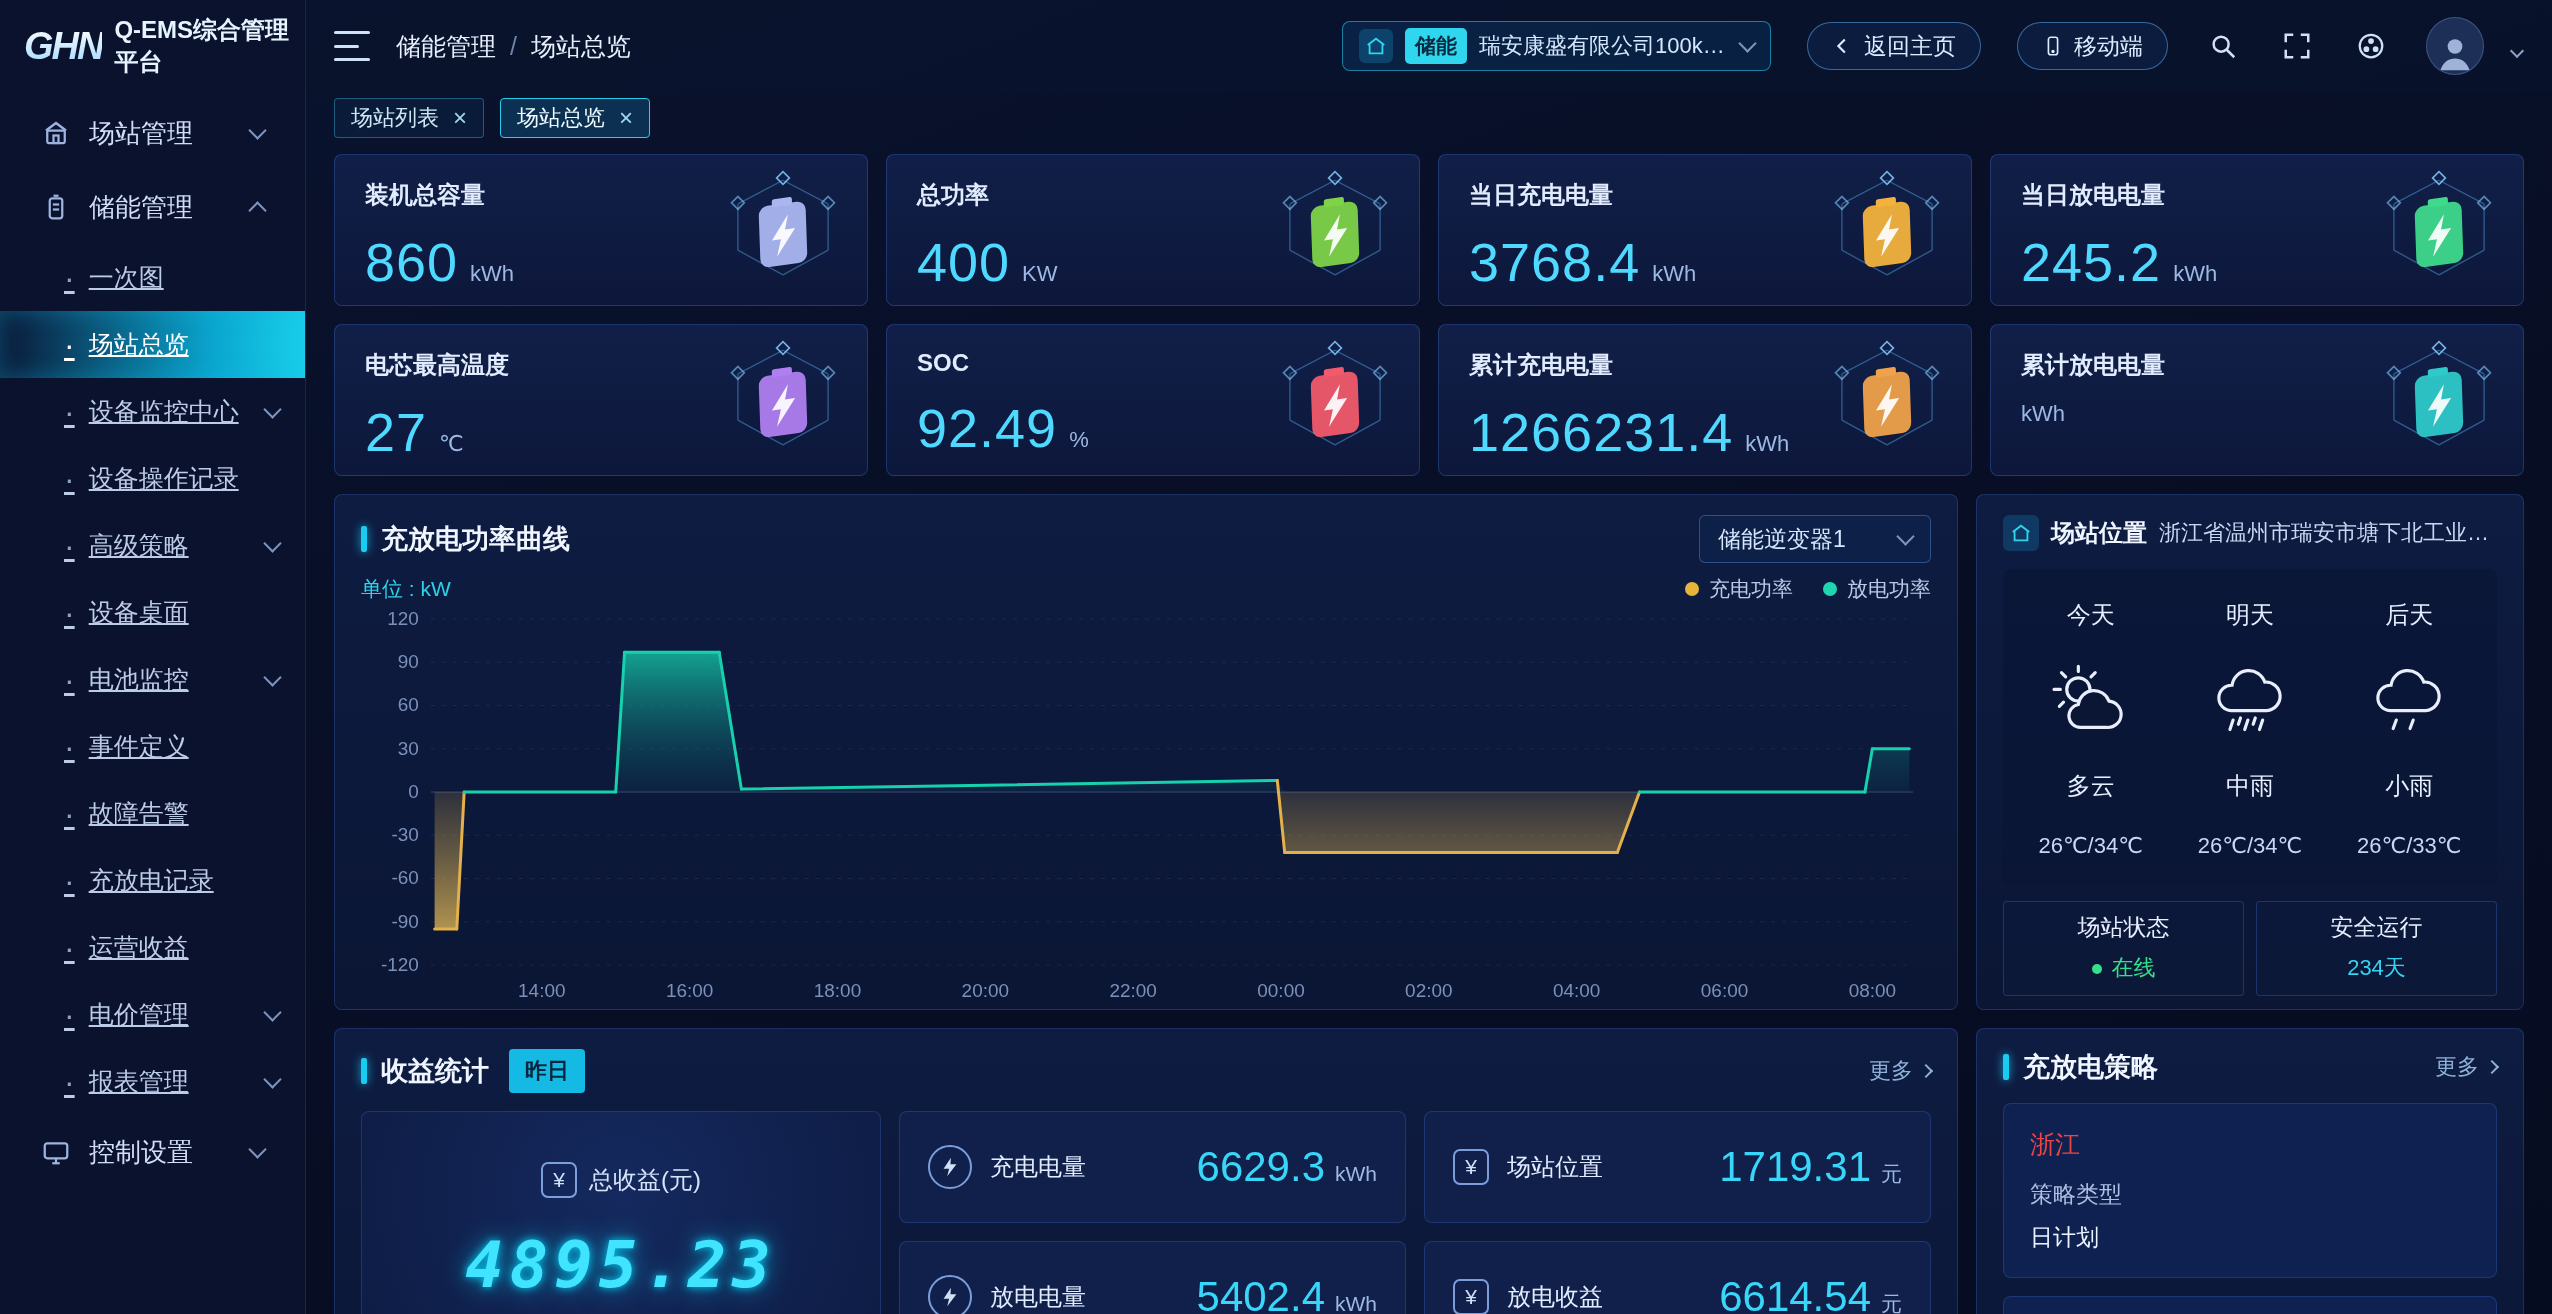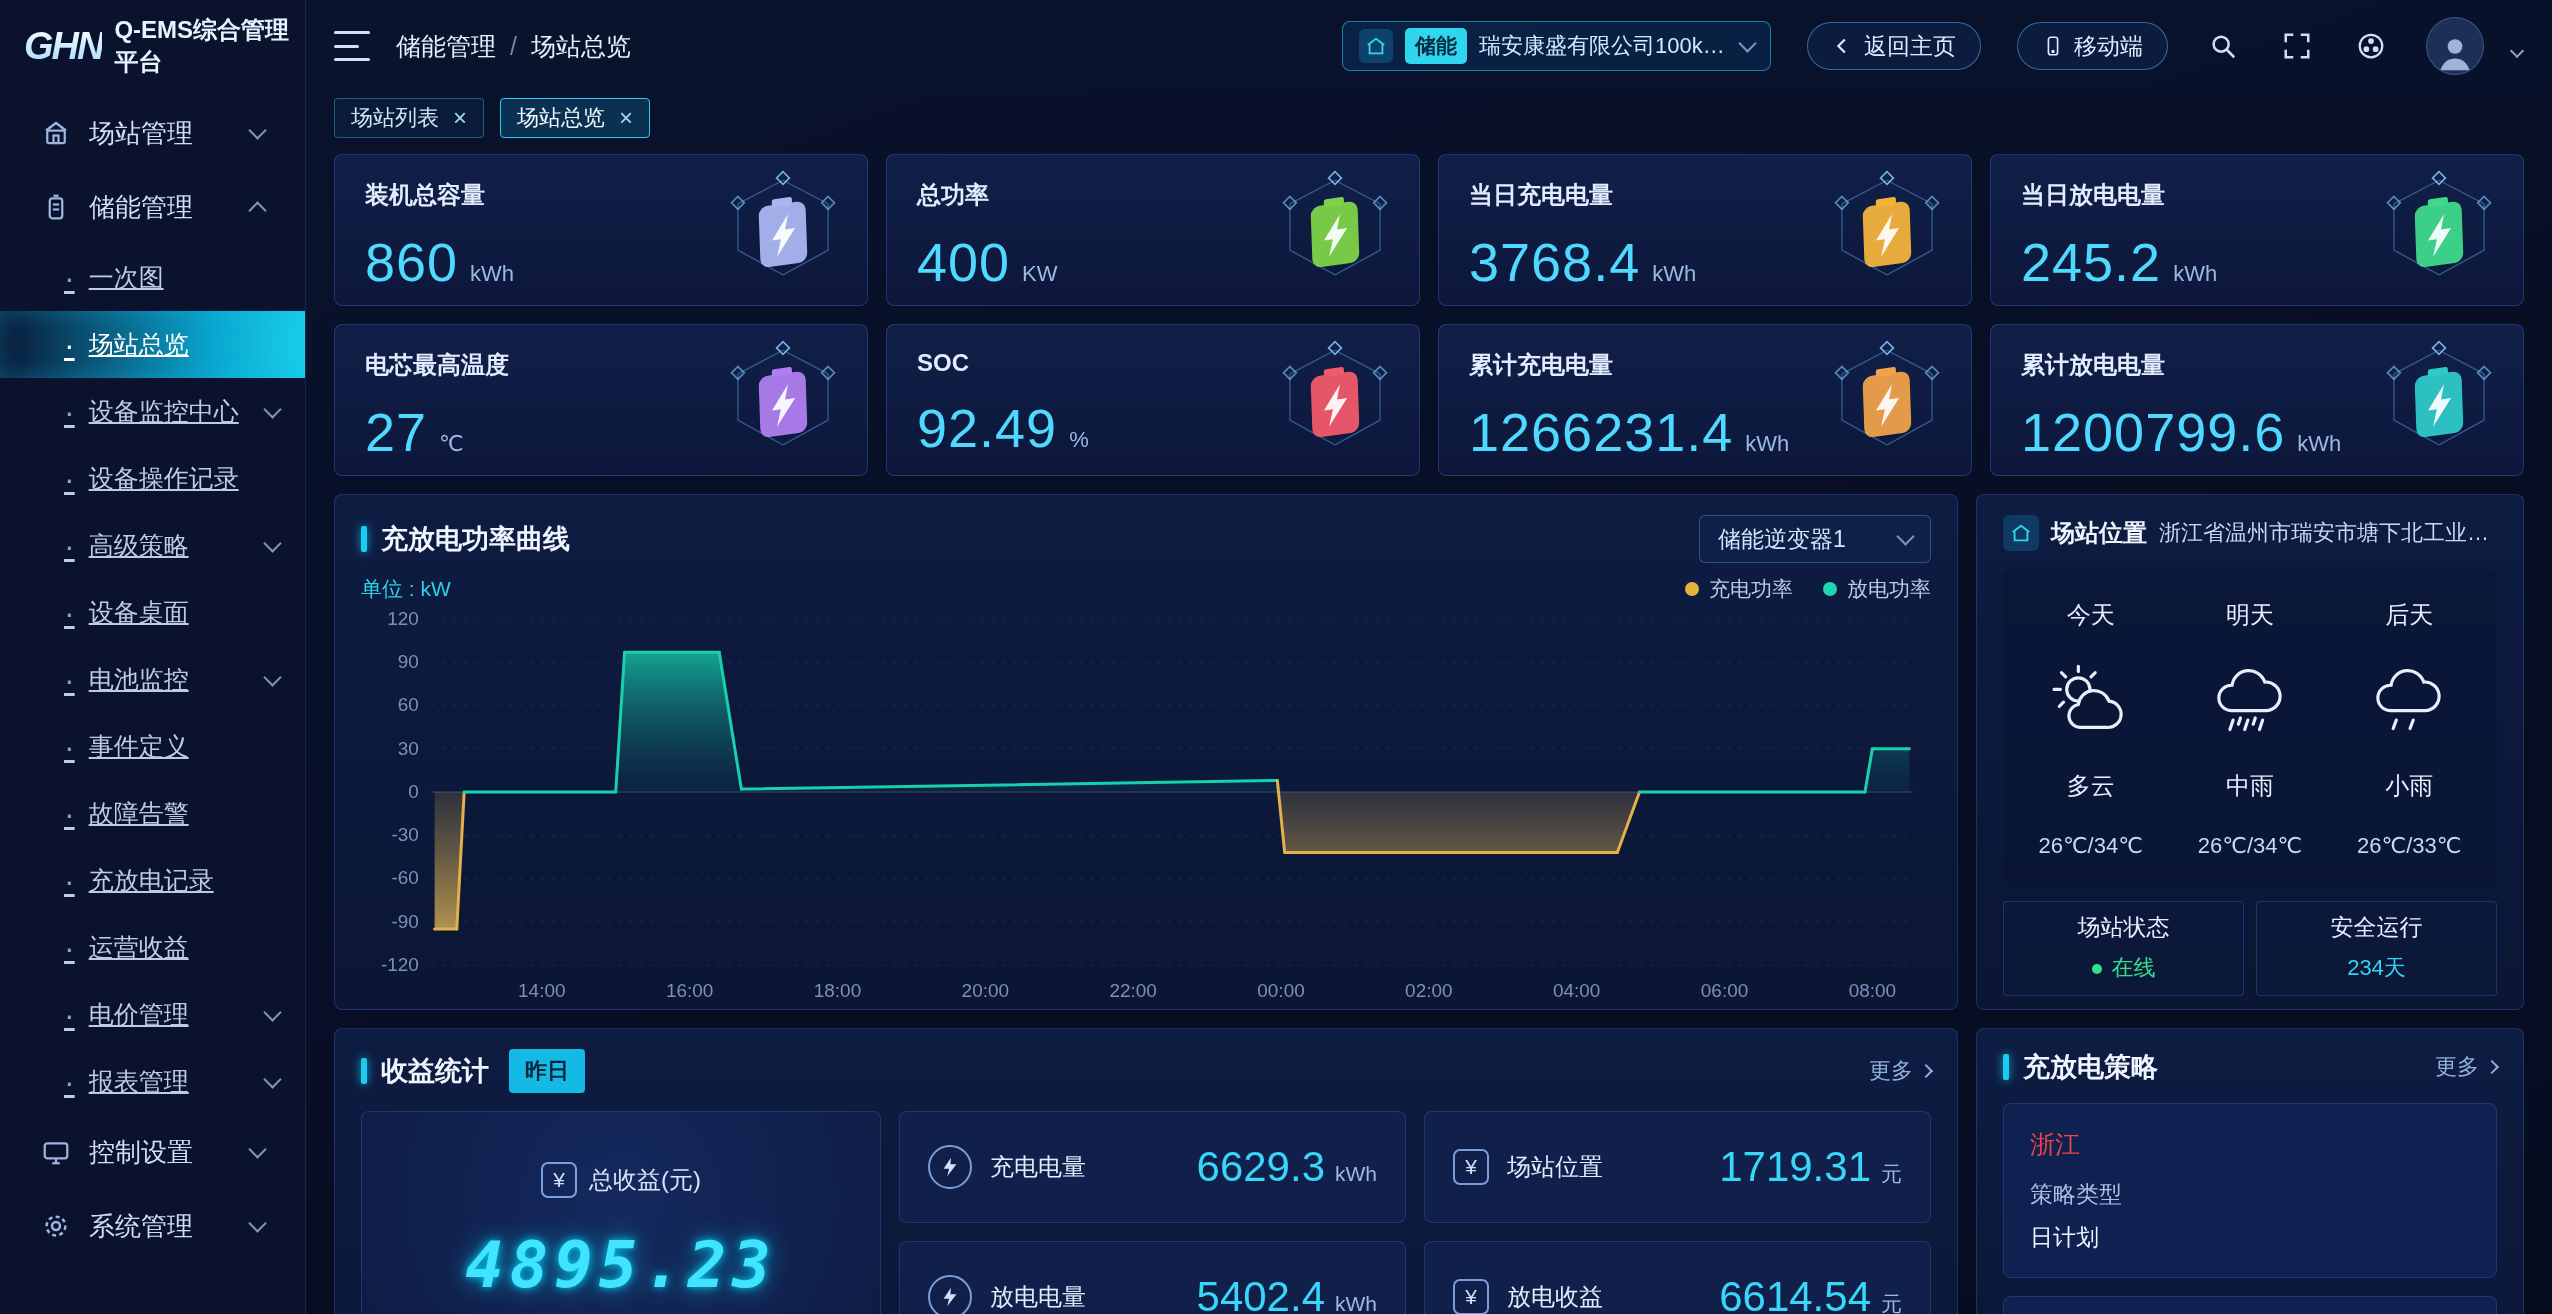--- a/index.html
+++ b/index.html
@@ -207,30 +207,20 @@
         <span class="m-ico">
           <svg viewBox="0 0 24 24" fill="none" stroke="currentColor" stroke-width="1.8">
               <rect x="3" y="5" width="18" height="12" rx="2"></rect>
               <line x1="9" y1="21" x2="15" y2="21"></line>
               <line x1="12" y1="17" x2="12" y2="21"></line>
             </svg>
         </span>
         <span class="m-label">控制设置</span>
         <span class="chev"></span>
       </div>
-      <div class="m-item">
-        <span class="m-ico">
-          <svg viewBox="0 0 24 24" fill="none" stroke="currentColor" stroke-width="2">
-              <circle cx="12" cy="12" r="7.5" stroke-dasharray="3.2 2.6"></circle>
-              <circle cx="12" cy="12" r="3.2"></circle>
-            </svg>
-        </span>
-        <span class="m-label">系统管理</span>
-        <span class="chev"></span>
-      </div>
     </nav>
   </aside>
 
   <div class="main">
 
     <header class="topbar">
       <span class="hamburger">
           <i></i>
           <i></i>
           <i></i>
@@ -447,21 +437,20 @@
                 <g transform="translate(55 58) rotate(-8) skewX(-6)">
                   <rect x="-21" y="-27" width="42" height="54" rx="8" fill="var(--c)" opacity="0.95"></rect>
                   <rect x="-9" y="-32" width="18" height="7" rx="2" fill="var(--c)"></rect>
                   <polygon points="5,-17 -10,4 -2,4 -6,19 11,-4 2,-4" fill="rgba(255,255,255,0.92)"></polygon>
                 </g>
               </svg></span>
         </div>
         <div class="stat-card">
           <div class="stat-title">累计放电电量</div>
           <div class="stat-value-row">
-              <span class="stat-value">1200799.6</span>
               <span class="stat-unit">kWh</span>
             </div>
           <span class="icon3d" style="--c: #2ec9c9;"><svg viewBox="0 0 110 110">
                 <g stroke="rgba(100,190,255,0.40)" fill="none" stroke-width="1.2">
                   <path d="M55 10 L95 31 M55 10 L15 31 M95 31 L95 72 M15 31 L15 72 M95 72 L55 94 M15 72 L55 94"></path>
                 </g>
                 <rect x="51" y="4" width="8" height="8" transform="rotate(45 55 8)" fill="none" stroke="rgba(130,205,255,0.85)" stroke-width="1.5"></rect>
                 <rect x="91" y="26" width="8" height="8" transform="rotate(45 95 30)" fill="none" stroke="rgba(130,205,255,0.6)" stroke-width="1.5"></rect>
                 <rect x="11" y="26" width="8" height="8" transform="rotate(45 15 30)" fill="none" stroke="rgba(130,205,255,0.6)" stroke-width="1.5"></rect>
                 <g transform="translate(55 58) rotate(-8) skewX(-6)">

